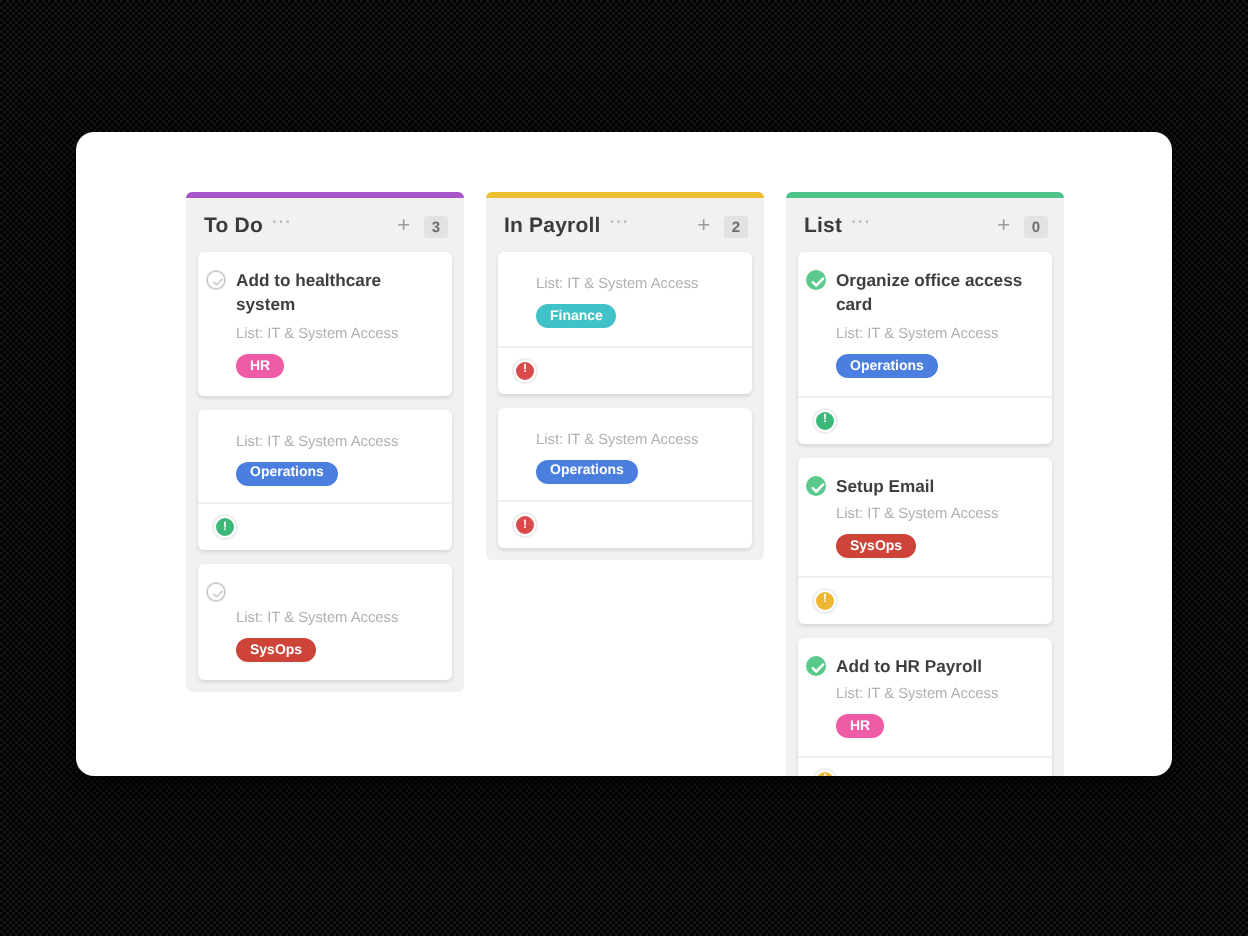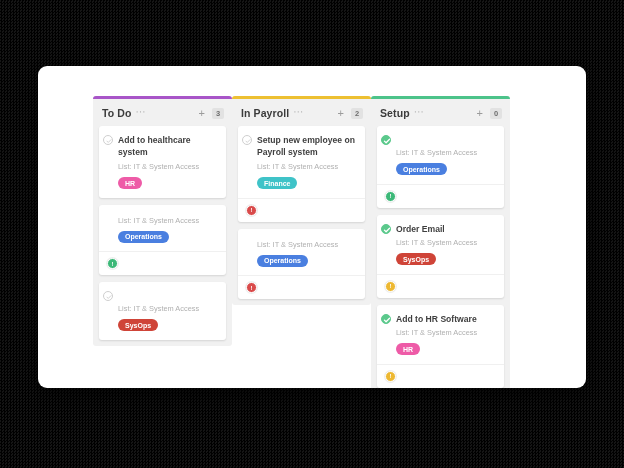--- a/index.html
+++ b/index.html
@@ -36,20 +36,21 @@
     box-shadow: 0 10px 34px rgba(0,0,0,0.55), 0 2px 10px rgba(0,0,0,0.4);
     overflow: hidden;
   }
 
   #board {
     position: absolute;
     left: 55px;
     top: 30px;
     width: 440px;
     display: flex;
+    gap: 11px;
     align-items: flex-start;
   }
 
   .column {
     width: 139px;
     background: #f1f1f1;
     border-radius: 3px;
     overflow: hidden;
     position: relative;
     padding-bottom: 6px;
@@ -244,83 +245,77 @@
         <div class="col-accent" style="background: rgb(237, 192, 50);"></div>
         <div class="col-header">
           <div class="col-title">In Payroll</div>
           <div class="col-ellipsis">⋯</div>
           <div class="col-spacer"></div>
           <div class="col-plus">+</div>
           <div class="col-count">2</div>
         </div>
         <div class="col-cards">
           <div class="card">
-            <div class="card-body"><div class="card-top">
-                <div class="check open">
-                  <svg width="8" height="8" viewBox="0 0 10 10" style="margin:1px">
-                    <path d="M2.4 5.1 L4.1 6.8 L7.5 3.3" stroke="#d2d2d2" stroke-width="1.2" fill="none" stroke-linecap="round" stroke-linejoin="round"></path>
-                  </svg>
-                </div>
-                <div class="card-title">Setup new employee on Payroll system</div>
-              </div><div class="card-meta">List: IT &amp; System Access</div><div class="tag" style="background: rgb(63, 195, 200);">Finance</div></div>
+            <div class="card-body"><div class="card-meta">List: IT &amp; System Access</div><div class="tag" style="background: rgb(63, 195, 200);">Finance</div></div>
             <div class="card-footer">
               <div class="prio" style="background: rgb(217, 74, 74);">!</div>
             </div>
           </div>
           <div class="card">
             <div class="card-body"><div class="card-meta">List: IT &amp; System Access</div><div class="tag" style="background: rgb(74, 127, 224);">Operations</div></div>
             <div class="card-footer">
               <div class="prio" style="background: rgb(217, 74, 74);">!</div>
             </div>
           </div>
         </div>
       </div>
       <div class="column">
         <div class="col-accent" style="background: rgb(76, 195, 138);"></div>
         <div class="col-header">
-          <div class="col-title">Setup</div>
+          <div class="col-title">List</div>
           <div class="col-ellipsis">⋯</div>
           <div class="col-spacer"></div>
           <div class="col-plus">+</div>
           <div class="col-count">0</div>
         </div>
         <div class="col-cards">
           <div class="card">
             <div class="card-body"><div class="card-top">
                 <div class="check done">
                   <svg width="10" height="10" viewBox="0 0 10 10">
                     <path d="M2.4 5.1 L4.1 6.8 L7.5 3.3" stroke="#ffffff" stroke-width="1.3" fill="none" stroke-linecap="round" stroke-linejoin="round"></path>
                   </svg>
                 </div>
+                <div class="card-title">Organize office access card</div>
               </div><div class="card-meta">List: IT &amp; System Access</div><div class="tag" style="background: rgb(74, 127, 224);">Operations</div></div>
             <div class="card-footer">
               <div class="prio" style="background: rgb(60, 184, 120);">!</div>
             </div>
           </div>
           <div class="card">
             <div class="card-body"><div class="card-top">
                 <div class="check done">
                   <svg width="10" height="10" viewBox="0 0 10 10">
                     <path d="M2.4 5.1 L4.1 6.8 L7.5 3.3" stroke="#ffffff" stroke-width="1.3" fill="none" stroke-linecap="round" stroke-linejoin="round"></path>
                   </svg>
                 </div>
-                <div class="card-title">Order Email</div>
+                <div class="card-title">Setup Email</div>
               </div><div class="card-meta">List: IT &amp; System Access</div><div class="tag" style="background: rgb(207, 68, 56);">SysOps</div></div>
             <div class="card-footer">
               <div class="prio" style="background: rgb(237, 184, 50);">!</div>
             </div>
           </div>
           <div class="card">
             <div class="card-body"><div class="card-top">
                 <div class="check done">
                   <svg width="10" height="10" viewBox="0 0 10 10">
                     <path d="M2.4 5.1 L4.1 6.8 L7.5 3.3" stroke="#ffffff" stroke-width="1.3" fill="none" stroke-linecap="round" stroke-linejoin="round"></path>
                   </svg>
                 </div>
-                <div class="card-title">Add to HR Software</div>
+                <div class="card-title">Add to HR Payroll</div>
               </div><div class="card-meta">List: IT &amp; System Access</div><div class="tag" style="background: rgb(238, 91, 167);">HR</div></div>
             <div class="card-footer">
               <div class="prio" style="background: rgb(237, 184, 50);">!</div>
             </div>
           </div>
         </div>
       </div>
     </div>
 </div>
 

